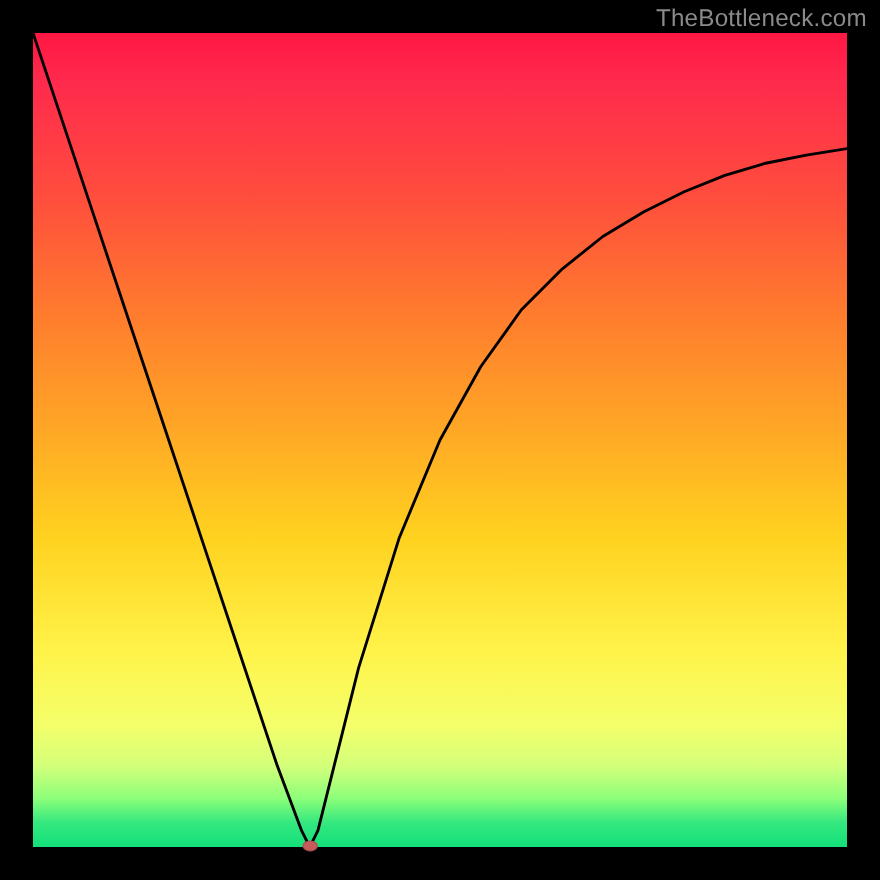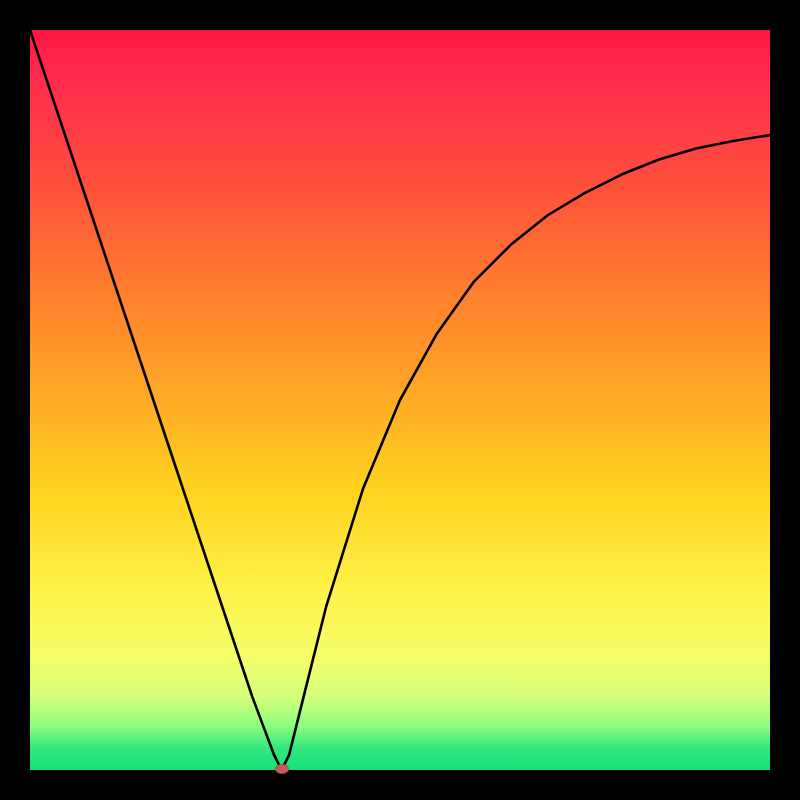--- a/index.html
+++ b/index.html
@@ -64,20 +64,21 @@
     height: 10px;
     border-radius: 50%;
     background: #c75a5a;
     box-shadow: 0 0 0 1px rgba(0,0,0,0.15) inset;
   }
 </style>
 </head>
 <body>
 
 <div class="frame">
+  <div class="watermark">TheBottleneck.com</div>
 
   <div class="plot">
     <svg class="curve" viewBox="0 0 740 740" preserveAspectRatio="none">
       <path id="curve-path" fill="none" stroke="#000" stroke-width="2.6" stroke-linecap="round" stroke-linejoin="round" d="M0.00 0.00 L37.00 111.00 L74.00 222.00 L111.00 333.00 L148.00 444.00 L185.00 555.00 L222.00 666.00 L244.20 725.20 L251.60 740.00 L259.00 725.20 L266.40 695.60 L281.20 636.40 L296.00 577.20 L333.00 458.80 L370.00 370.00 L407.00 303.40 L444.00 251.60 L481.00 214.60 L518.00 185.00 L555.00 162.80 L592.00 144.30 L629.00 129.50 L666.00 118.40 L703.00 111.00 L740.00 105.08"></path>
     </svg>
     <div class="marker" id="marker" style="left: 244.6px; top: 734px;"></div>
   </div>
 </div>
 
 </body></html>

